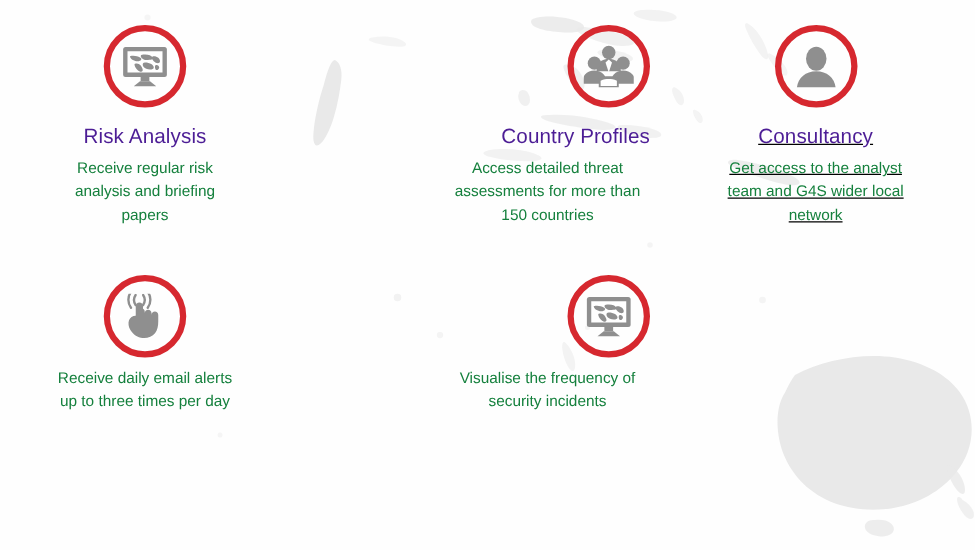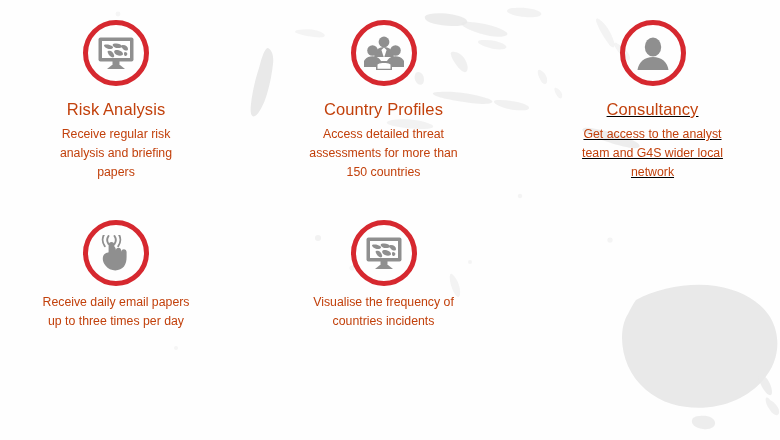--- a/index.html
+++ b/index.html
@@ -43,50 +43,50 @@
     padding: 20px 0 20px 0;
     box-sizing: border-box;
   }
   .card {
     display: flex;
     flex-direction: column;
     align-items: center;
     text-align: center;
   }
   .card-col-1 { margin-left: -28px; }
-  .card-col-2 { margin-left: -13px; }
+  .card-col-2 { margin-left: -13px; align-items: flex-end; }
   .card-col-3 { margin-left: 5px; text-decoration: underline; }
 
   .icon-ring {
     width: 66px;
     height: 66px;
     border-radius: 50%;
     border: 5px solid #d6282f;
     box-sizing: border-box;
     display: flex;
     align-items: center;
     justify-content: center;
     background: transparent;
   }
   .icon-ring svg { display: block; }
 
   .card-title {
     margin-top: 14px;
     font-size: 16.5px;
     line-height: 1.1;
-    color: #c2410c;
+    color: #4c1d95;
     font-weight: 400;
     letter-spacing: 0.1px;
     white-space: nowrap;
   }
   .card-desc {
     margin-top: 7px;
     font-size: 12.3px;
     line-height: 1.55;
-    color: #c2410c;
+    color: #15803d;
     max-width: 150px;
   }
   .card-desc.wide { max-width: 164px; }
 </style>
 </head>
 <body>
 
 <div id="page">
 
   <svg id="world-map-watermark" viewBox="0 0 780 440" aria-hidden="true">
@@ -232,21 +232,21 @@
                        v-5.2 c0 -1.5 -1.2 -2.7 -2.7 -2.7
                        c-1.5 0 -2.7 1.2 -2.7 2.7
                        v-1.4 c0 -1.5 -1.2 -2.7 -2.7 -2.7
                        c-1.5 0 -2.7 1.2 -2.7 2.7
                        v-1.2 c0 -1.5 -1.2 -2.7 -2.7 -2.7
                        c-1.5 0 -2.7 1.2 -2.7 2.7 z"></path>
             </g>
           </svg>
         </span>
       </div>
-      <div class="card-desc">Receive daily email papers up to three times per day</div>
+      <div class="card-desc">Receive daily email alerts up to three times per day</div>
     </div>
 
     <div class="card card-col-2">
       <div class="icon-ring">
         <span>
           <svg width="38" height="34" viewBox="0 0 38 34">
             <rect x="1.5" y="1.5" width="35" height="24" rx="2" fill="#8f8f8f"></rect>
             <rect x="5" y="5" width="28" height="17" fill="#ffffff"></rect>
             <g fill="#8f8f8f">
               <path d="M7 9 c3 -1 6 0 8 1 c2 1 1 3 -2 3 c-3 0 -6 -2 -6 -4 z"></path>
@@ -254,18 +254,18 @@
               <path d="M26 9 c3 0 5 2 5 4 c0 2 -3 2 -5 0 c-2 -2 -2 -4 0 -4 z"></path>
               <path d="M11 15 c3 -1 5 1 6 4 c1 3 -2 3 -4 1 c-2 -2 -3 -5 -2 -5 z"></path>
               <path d="M19 14 c4 0 7 2 7 4 c0 2 -4 2 -6 1 c-3 -1 -4 -5 -1 -5 z"></path>
               <path d="M28 16 c2 0 3 2 2 3 c-1 2 -3 1 -3 -1 c0 -1 0 -2 1 -2 z"></path>
             </g>
             <rect x="15.5" y="25" width="7" height="4" fill="#8f8f8f"></rect>
             <path d="M10 33 l5 -4 h8 l5 4 z" fill="#8f8f8f"></path>
           </svg>
         </span>
       </div>
-      <div class="card-desc wide">Visualise the frequency of countries incidents</div>
+      <div class="card-desc wide">Visualise the frequency of security incidents</div>
     </div>
 
 
   </div>
 </div>
 
 </body></html>

